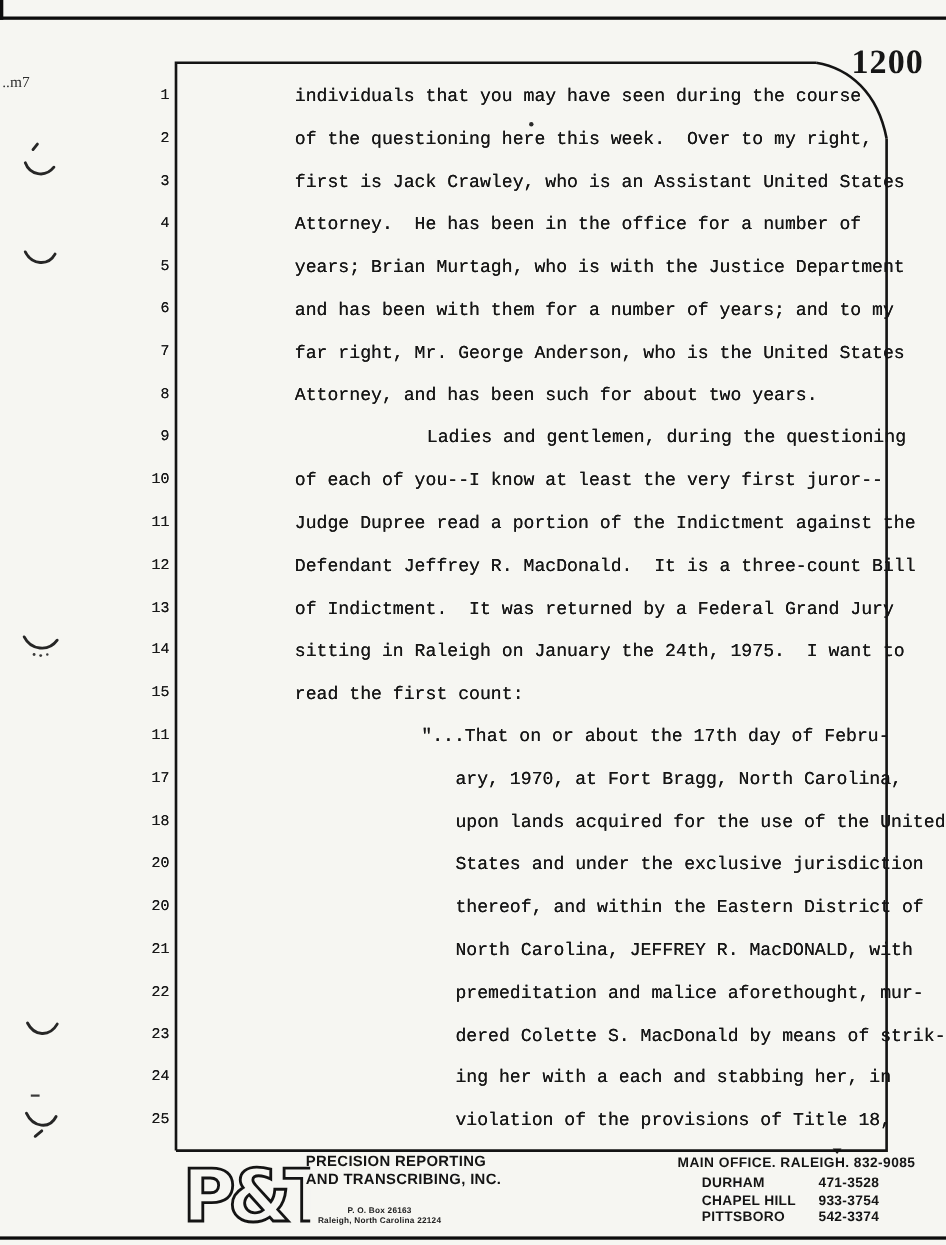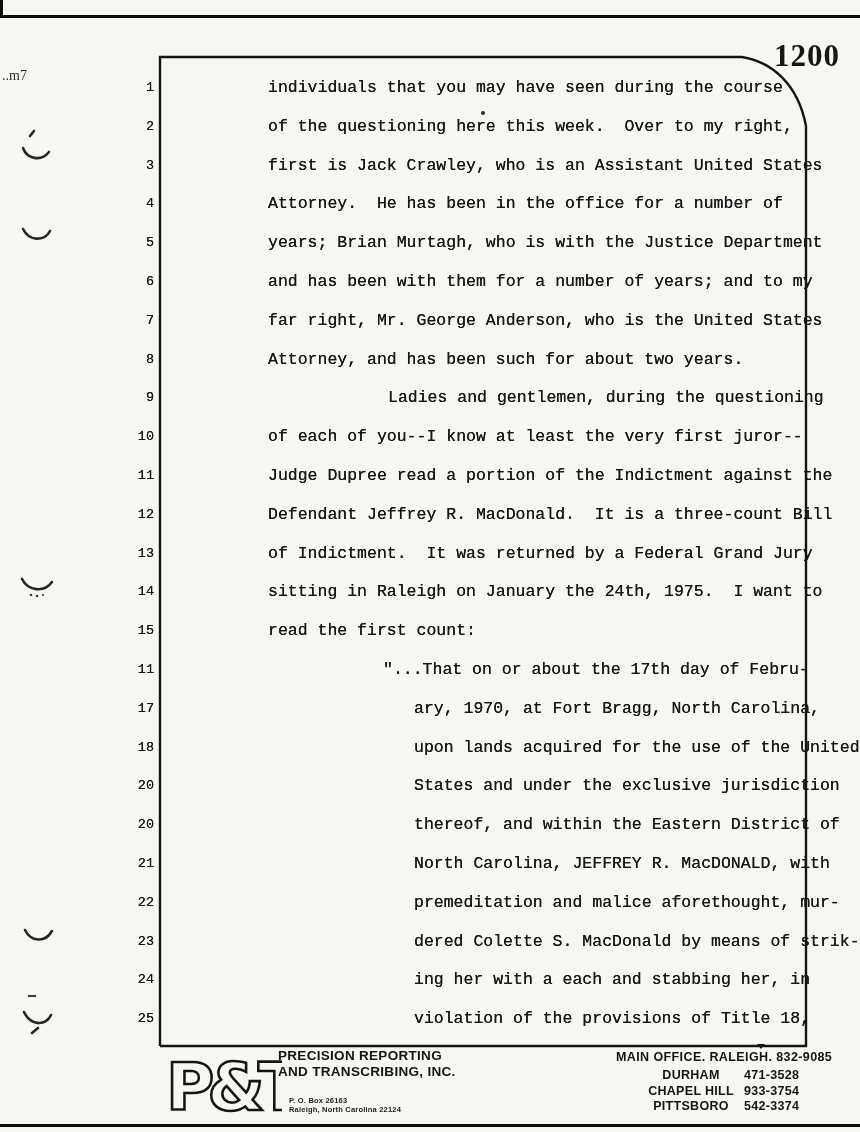--- a/index.html
+++ b/index.html
@@ -47,29 +47,29 @@
   
   .footer-logo-svg{position:absolute;left:164px;top:1044px;}
   .company-block{
     position:absolute;left:278px;top:1048px;
     font-family:"Liberation Sans",sans-serif;font-weight:bold;
     font-size:13.5px;line-height:16px;letter-spacing:.3px;color:#141414;
   }
   .address-block{
     position:absolute;left:289px;top:1096px;
     font-family:"Liberation Sans",sans-serif;font-weight:bold;
-    font-size:7.5px;line-height:9px;letter-spacing:.2px;color:#222;
+    font-size:7.5px;line-height:9px;letter-spacing:.2px;color:#222;text-align:center;
   }
   .office-block{
     position:absolute;left:616px;top:1050px;
     font-family:"Liberation Sans",sans-serif;font-weight:bold;color:#141414;
   }
   .main-office{font-size:12.5px;letter-spacing:.4px;margin-bottom:4px;}
   .office-row{display:flex;height:15.6px;font-size:12.5px;letter-spacing:.3px;padding-left:22px;}
-  .office-city{width:106px;text-align:center;}
+  .office-city{width:106px;}
   .office-phone{}
   .pointer-mark{
     position:absolute;left:757px;top:1044px;width:0;height:0;
     border-left:4px solid transparent;border-right:4px solid transparent;
     border-top:5px solid #141414;
   }
 </style>
 </head>
 <body>
 

